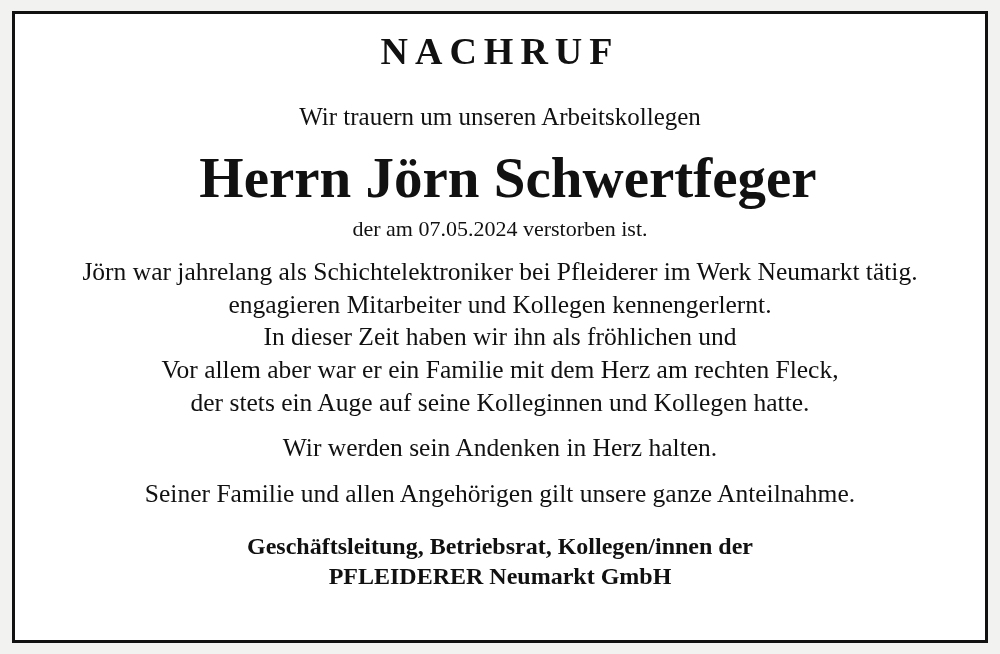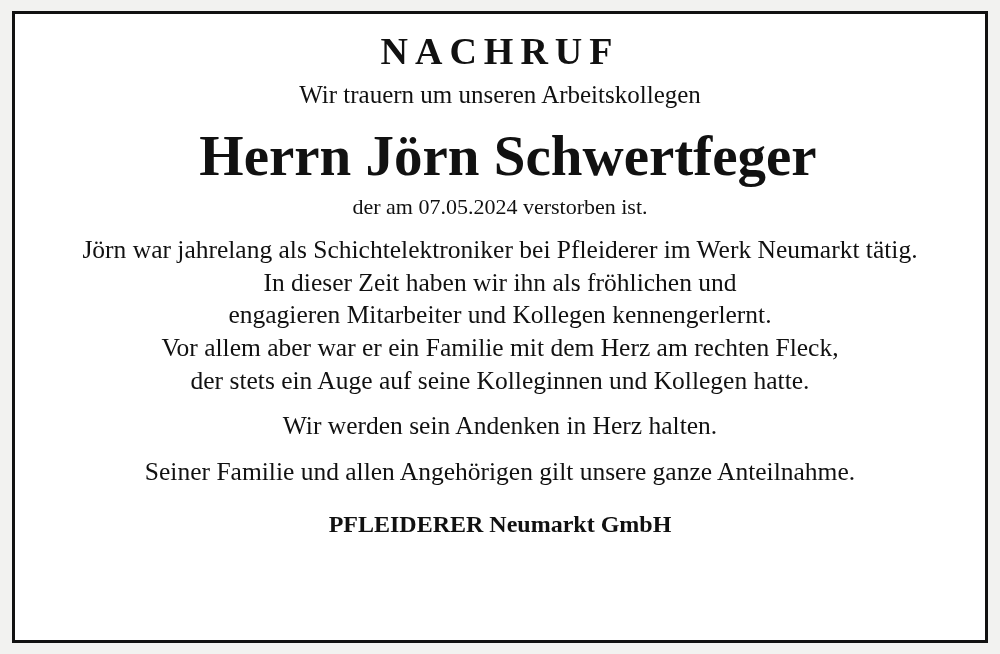--- a/index.html
+++ b/index.html
@@ -32,21 +32,21 @@
     align-items: center;
     padding: 18px 30px 12px 30px;
   }
   .heading {
     font-family: "Liberation Serif", serif;
     font-weight: bold;
     font-size: 38px;
     letter-spacing: 7px;
     text-align: center;
     line-height: 1.05;
-    margin-bottom: 8px;
+    margin-bottom: 30px;
   }
   .subline {
     font-size: 25px;
     text-align: center;
     line-height: 1.2;
     margin-bottom: 10px;
   }
   .name {
     font-family: "Liberation Serif", serif;
     font-weight: bold;
@@ -96,32 +96,33 @@
     <div class="heading">NACHRUF</div>
 
     <div class="subline">Wir trauern um unseren Arbeitskollegen</div>
 
     <div class="name">Herrn Jörn Schwertfeger</div>
 
     <div class="dateline">der am 07.05.2024 verstorben ist.</div>
 
     <div class="para">
       <span class="ln">Jörn war jahrelang als Schichtelektroniker bei Pfleiderer im Werk Neumarkt tätig.</span>
+      <span class="ln">engagieren Mitarbeiter und Kollegen kennengerlernt.</span>
       <span class="ln">In dieser Zeit haben wir ihn als fröhlichen und</span>
-      <span class="ln">engagieren Mitarbeiter und Kollegen kennengerlernt.</span>
       <span class="ln">Vor allem aber war er ein Familie mit dem Herz am rechten Fleck,</span>
       <span class="ln">der stets ein Auge auf seine Kolleginnen und Kollegen hatte.</span>
     </div>
 
     <div class="para">
       <span class="ln">Wir werden sein Andenken in Herz halten.</span>
     </div>
 
     <div class="para">
       <span class="ln">Seiner Familie und allen Angehörigen gilt unsere ganze Anteilnahme.</span>
     </div>
 
     <div class="signature">
+      <span class="ln">Geschäftsleitung, Betriebsrat, Kollegen/innen der</span>
       <span class="ln">PFLEIDERER Neumarkt GmbH</span>
     </div>
 
   </div>
 </div>
 
 </body></html>

